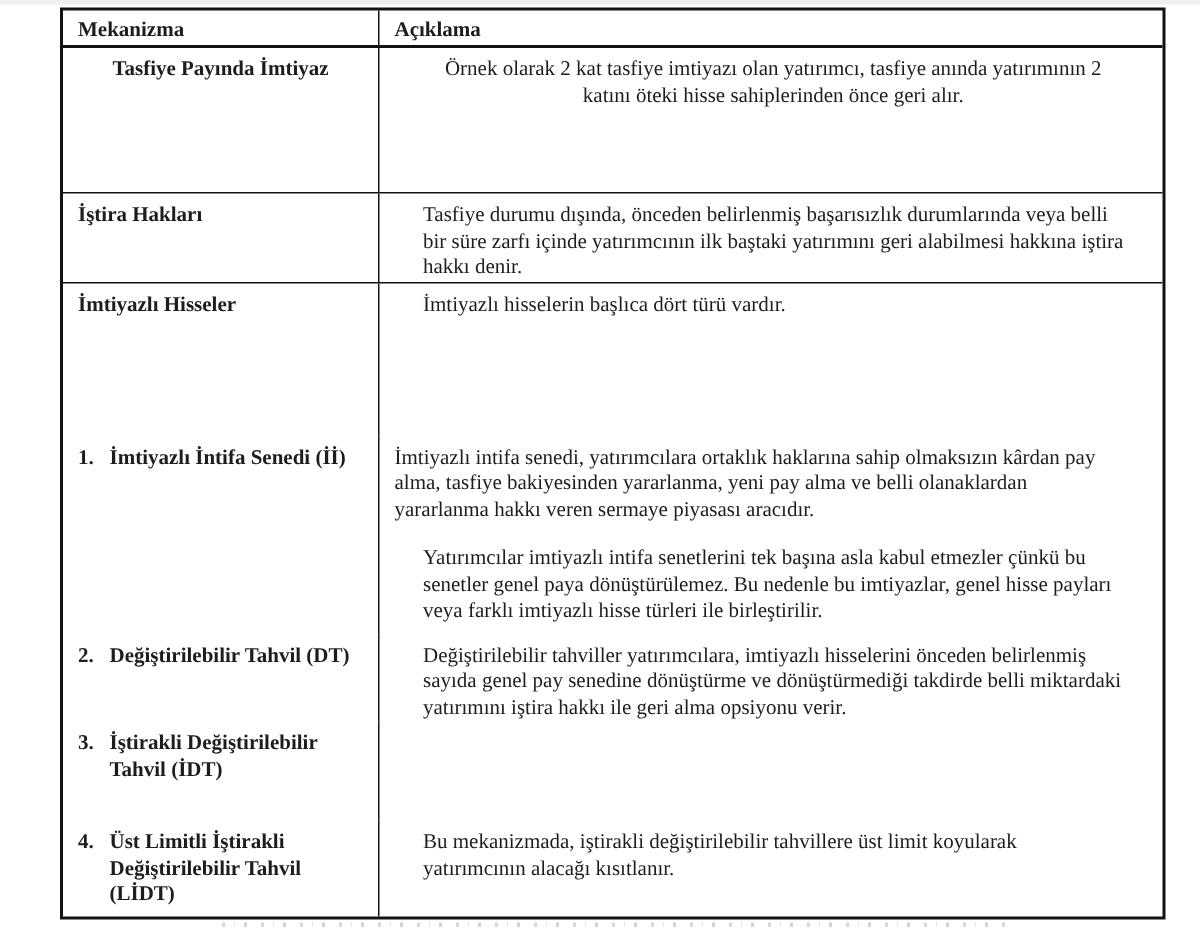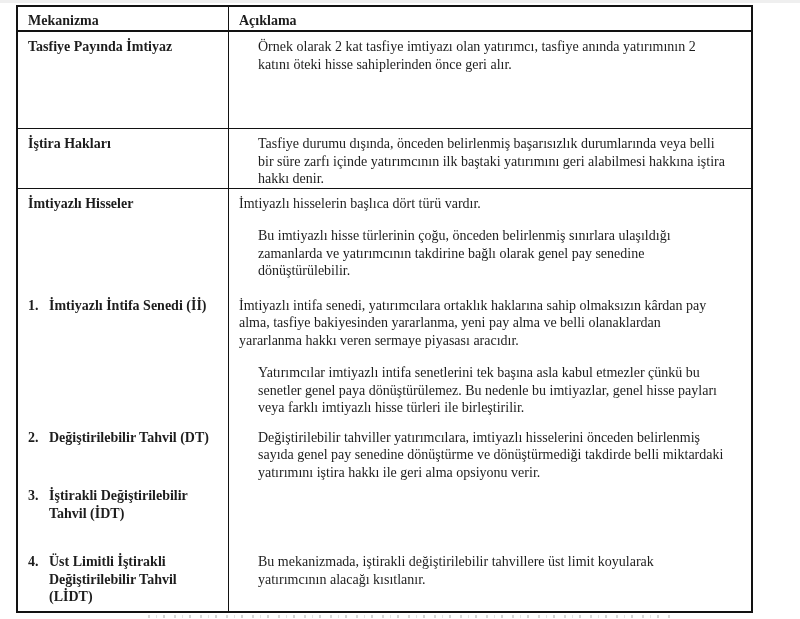--- a/index.html
+++ b/index.html
@@ -9,28 +9,28 @@
     font-family: "Liberation Serif", "DejaVu Serif", serif;
     color: #1d1d1d;
     overflow: hidden;
   }
   .page { position: relative; width: 800px; height: 619px; background: #ffffff; }
   .top-strip {
     position: absolute; top: 0; left: 0; width: 800px; height: 3px;
     background: #efefef;
   }
   .doc-table {
-    position: absolute; top: 5px; left: 16px; width: 737px;
+    position: absolute; top: 5px; left: 40px; width: 737px;
     border: 2px solid #121212; background: #fff;
     box-sizing: border-box;
     font-size: 14px; line-height: 17.5px;
   }
   .tr { display: flex; border-bottom: 1px solid #121212; box-sizing: border-box; }
   .tr.header-row { border-bottom: 2px solid #121212; min-height: 25px; }
-  .tr.row-tasfiye { min-height: 97px; }
+  .tr.row-tasfiye { min-height: 97px; text-align: center; }
   .tr.row-istira  { min-height: 59px; }
   .tr.section-row { border-bottom: none; display: block; }
   .sub { display: flex; box-sizing: border-box; }
   .sub-a { min-height: 102px; }
   .sub-b { min-height: 132px; }
   .sub-c { min-height: 55px; }
   .sub-d { min-height: 66px; }
   .sub-e { min-height: 64px; }
   .td { box-sizing: border-box; padding: 6px 10px 0 10px; }
   .td.left  { width: 211px; flex: none; border-right: 1px solid #121212; }
@@ -82,21 +82,20 @@
     </div>
 
     <div class="tr section-row">
 
       <div class="sub sub-a">
         <div class="td left">
           <div class="mech">İmtiyazlı Hisseler</div>
         </div>
         <div class="td right">
           <p class="para">İmtiyazlı hisselerin başlıca dört türü vardır.</p>
-          <p class="para">Bu imtiyazlı hisse türlerinin çoğu, önceden belirlenmiş sınırlara ulaşıldığı zamanlarda ve yatırımcının takdirine bağlı olarak genel pay senedine dönüştürülebilir.</p>
         </div>
       </div>
 
       <div class="sub sub-b">
         <div class="td left">
           <div class="num-item">
             <span class="num">1.</span>
             <span class="iname">İmtiyazlı İntifa Senedi (İİ)</span>
           </div>
         </div>

